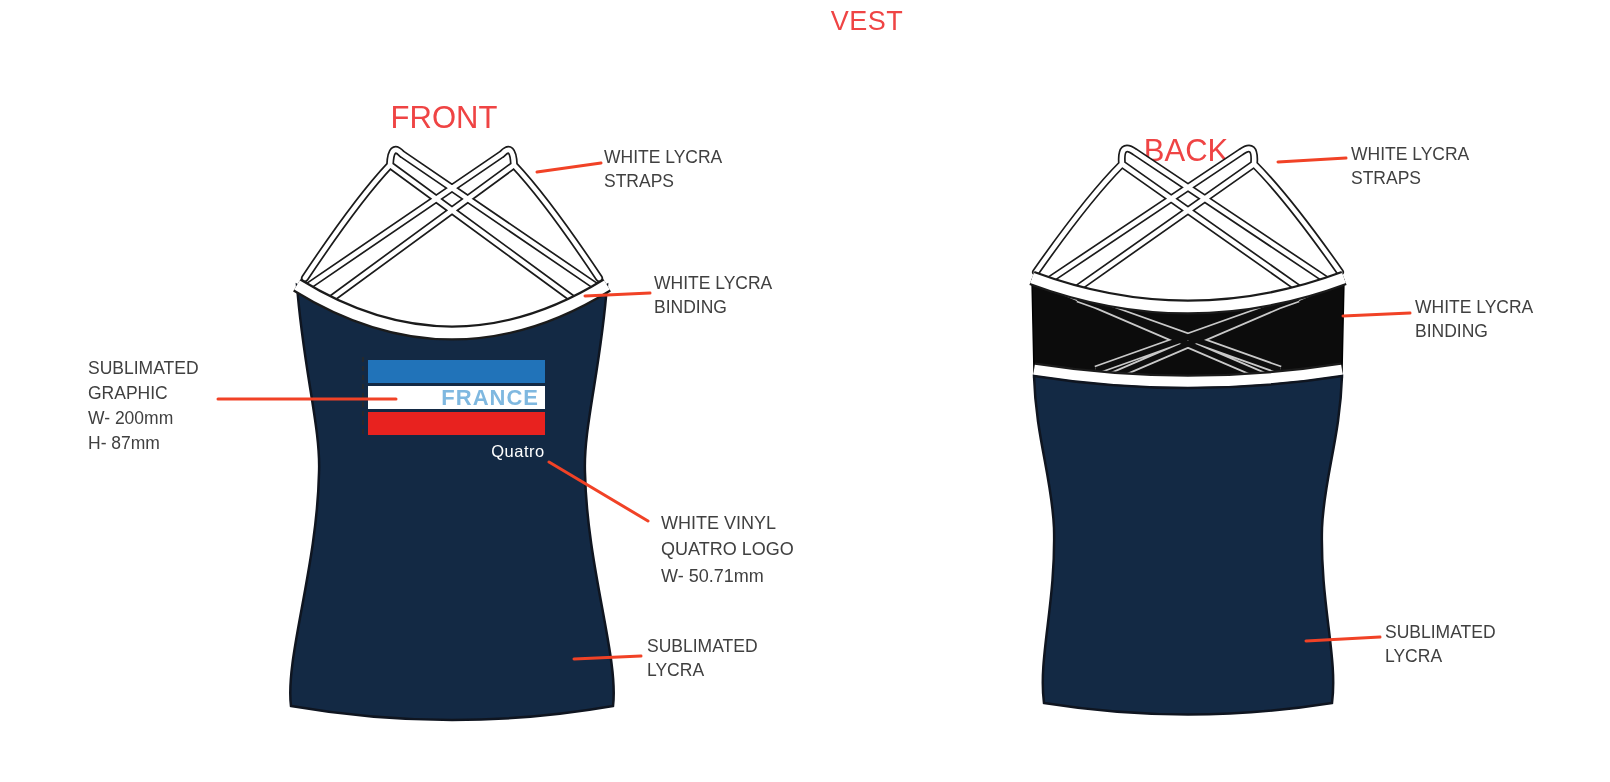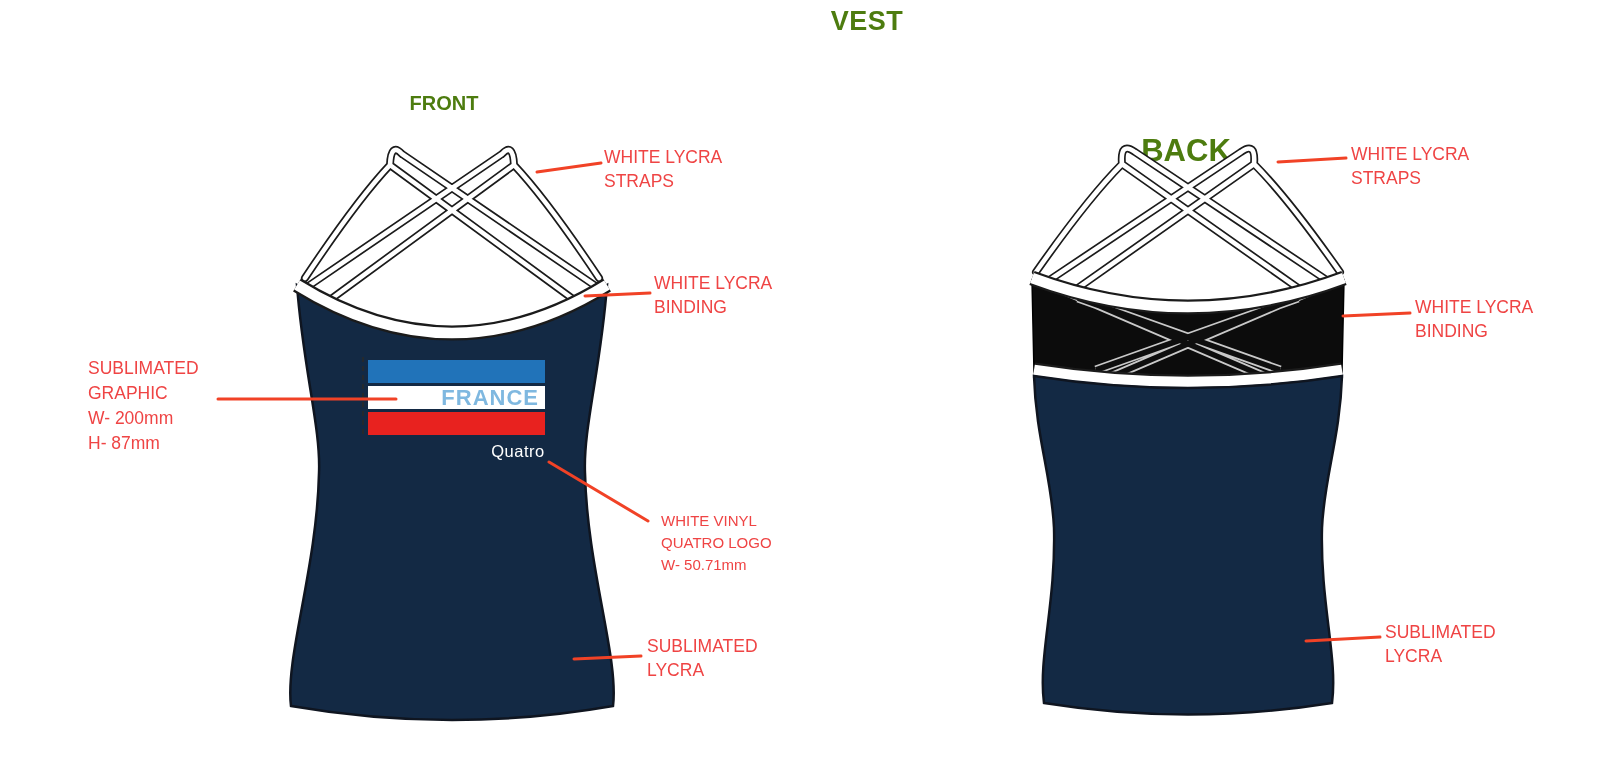--- a/index.html
+++ b/index.html
@@ -1,31 +1,31 @@
 <!DOCTYPE html>
 <html style="--garment-navy: #132944; --leader-red: #F14226; --flag-blue: #2173B9; --flag-red: #E8221F; --france-text-blue: #7FB8E0; --panel-black: #0C0C0C; --strap-white: #FFFFFF;"><head>
 <meta charset="utf-8">
 <style>
   * { margin:0; padding:0; box-sizing:border-box; }
   html,body { background:#ffffff; }
   body { font-family:"Liberation Sans", sans-serif; }
   .canvas { position:relative; width:1610px; height:782px; background:#ffffff; overflow:hidden; }
 
-  .heading { position:absolute; transform:translateX(-50%); font-weight:bold; color:#4d7c0f; white-space:nowrap; }
+  .heading { position:absolute; transform:translateX(-50%); font-weight:normal; color:#ef4444; white-space:nowrap; }
   #vest-title   { left:867px;  top:6px;  font-size:27px; letter-spacing:0.5px; }
-  #front-heading{ left:444px;  top:92px; font-size:20px; }
+  #front-heading{ left:444px;  top:100px; font-size:31px; }
   #back-heading { left:1186px; top:85px; font-size:31px;margin-top:48px; }
 
   .garment { position:absolute; }
   #front-garment { left:283px;  top:138px; width:338px; height:594px; }
   #back-garment  { left:1028px; top:138px; width:320px; height:594px; }
 
-  .annotation { position:absolute; font-size:17.5px; line-height:1.38; color:#ef4444; white-space:pre-line; }
+  .annotation { position:absolute; font-size:17.5px; line-height:1.38; color:#404040; white-space:pre-line; }
   .annotation.wide  { line-height:1.43; }
-  .annotation.small { font-size:15px; line-height:1.47; }
+  .annotation.small { font-size:18px; line-height:1.47; }
 
   #leader-overlay { position:absolute; left:0; top:0; width:1610px; height:782px; pointer-events:none; }
   .leader { stroke:var(--leader-red,#F14226); stroke-width:3; stroke-linecap:round; }
 
   
   .strap-under { fill:none; stroke:#1b1b1b; stroke-width:8;   stroke-linecap:round; }
   .strap-over  { fill:none; stroke:var(--strap-white,#ffffff); stroke-width:4.6; stroke-linecap:round; }
   .panel-strap-under { fill:none; stroke:#c9c9c9; stroke-width:9; }
   .panel-strap-over  { fill:none; stroke:#0e0e0e; stroke-width:5.6; }
   .bind-under { fill:none; stroke:#1b1b1b; stroke-width:15; }

